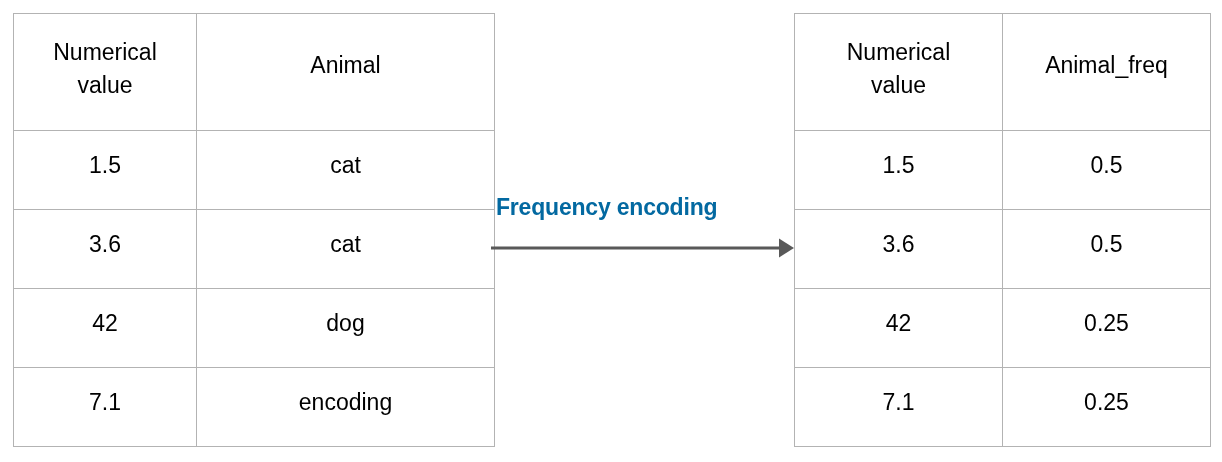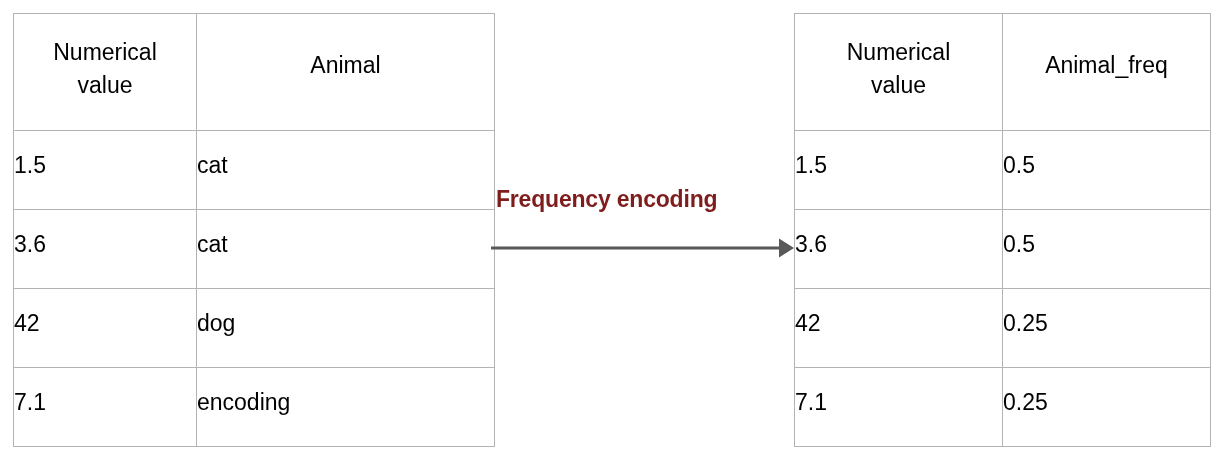--- a/index.html
+++ b/index.html
@@ -45,24 +45,24 @@
     height: 116px;
     text-align: center;
     vertical-align: middle;
   }
   .data-table td {
     height: 78px;
     vertical-align: middle;
   }
 
   .cell-center {
-    text-align: left;
+    text-align: center;
   }
   .cell-left {
-    text-align: left;
+    text-align: center;
     padding-left: 15px;
   }
 
   
   .hdr-text {
     display: block;
     position: relative;
     top: -6px;
   }
   .cell-text {
@@ -93,28 +93,28 @@
   #transform-group {
     position: absolute;
     left: 491px;
     top: 186px;
     width: 305px;
     height: 80px;
   }
   #transform-label {
     position: absolute;
     left: 5px;
-    top: 0px;
+    top: 8px;
     width: 300px;
     font-size: 23px;
     font-weight: bold;
     letter-spacing: -0.2px;
     text-align: left;
     white-space: nowrap;
-    color: #7f1d1d;
+    color: #0369a1;
   }
   #transform-arrow {
     position: absolute;
     left: 0px;
     top: 48px;
     width: 305px;
     height: 28px;
     overflow: visible;
   }
 </style>

